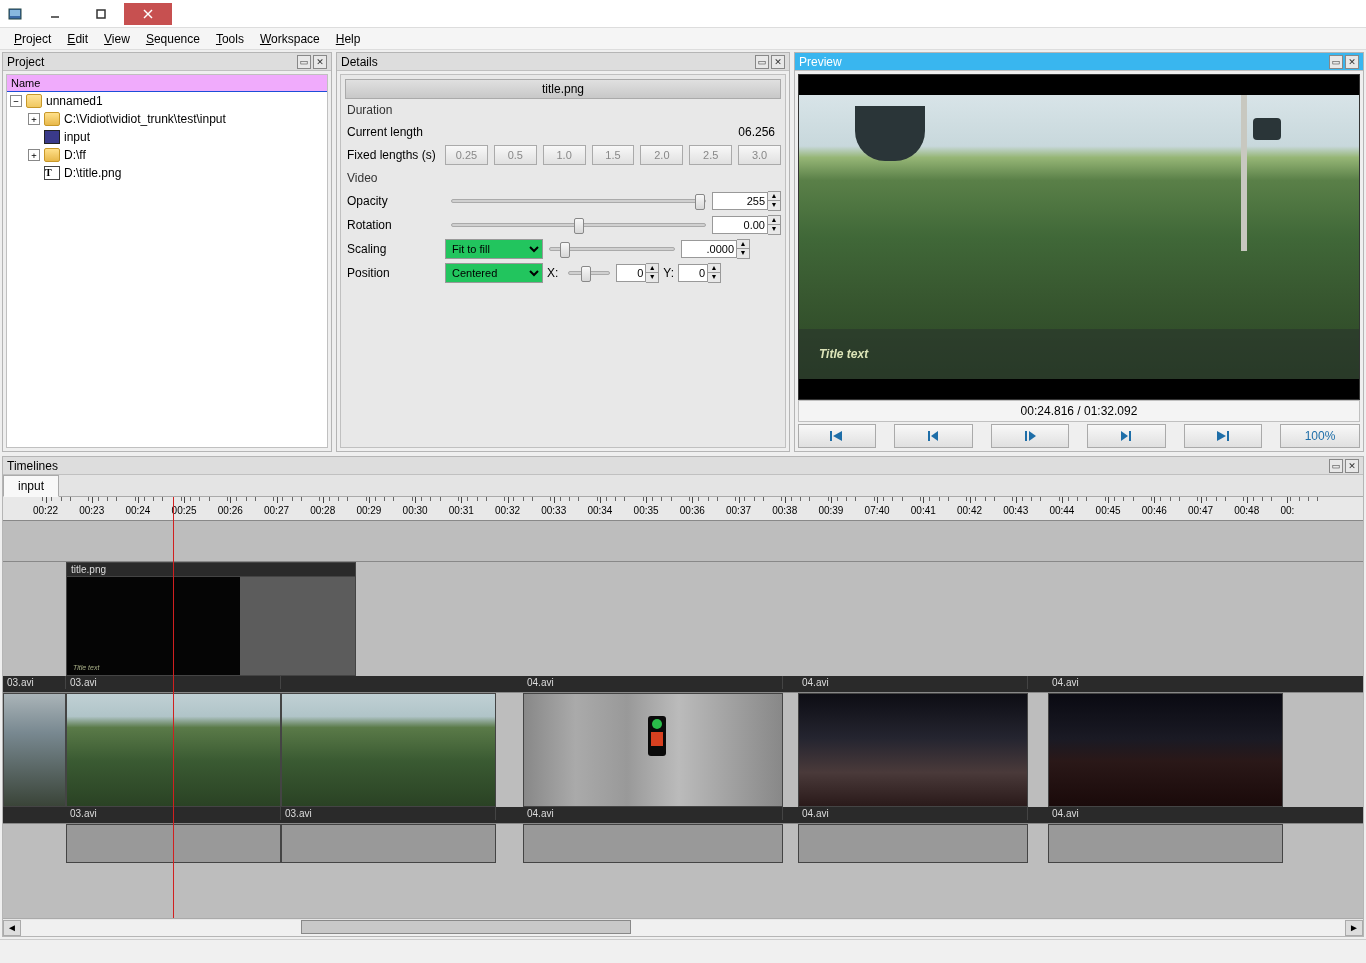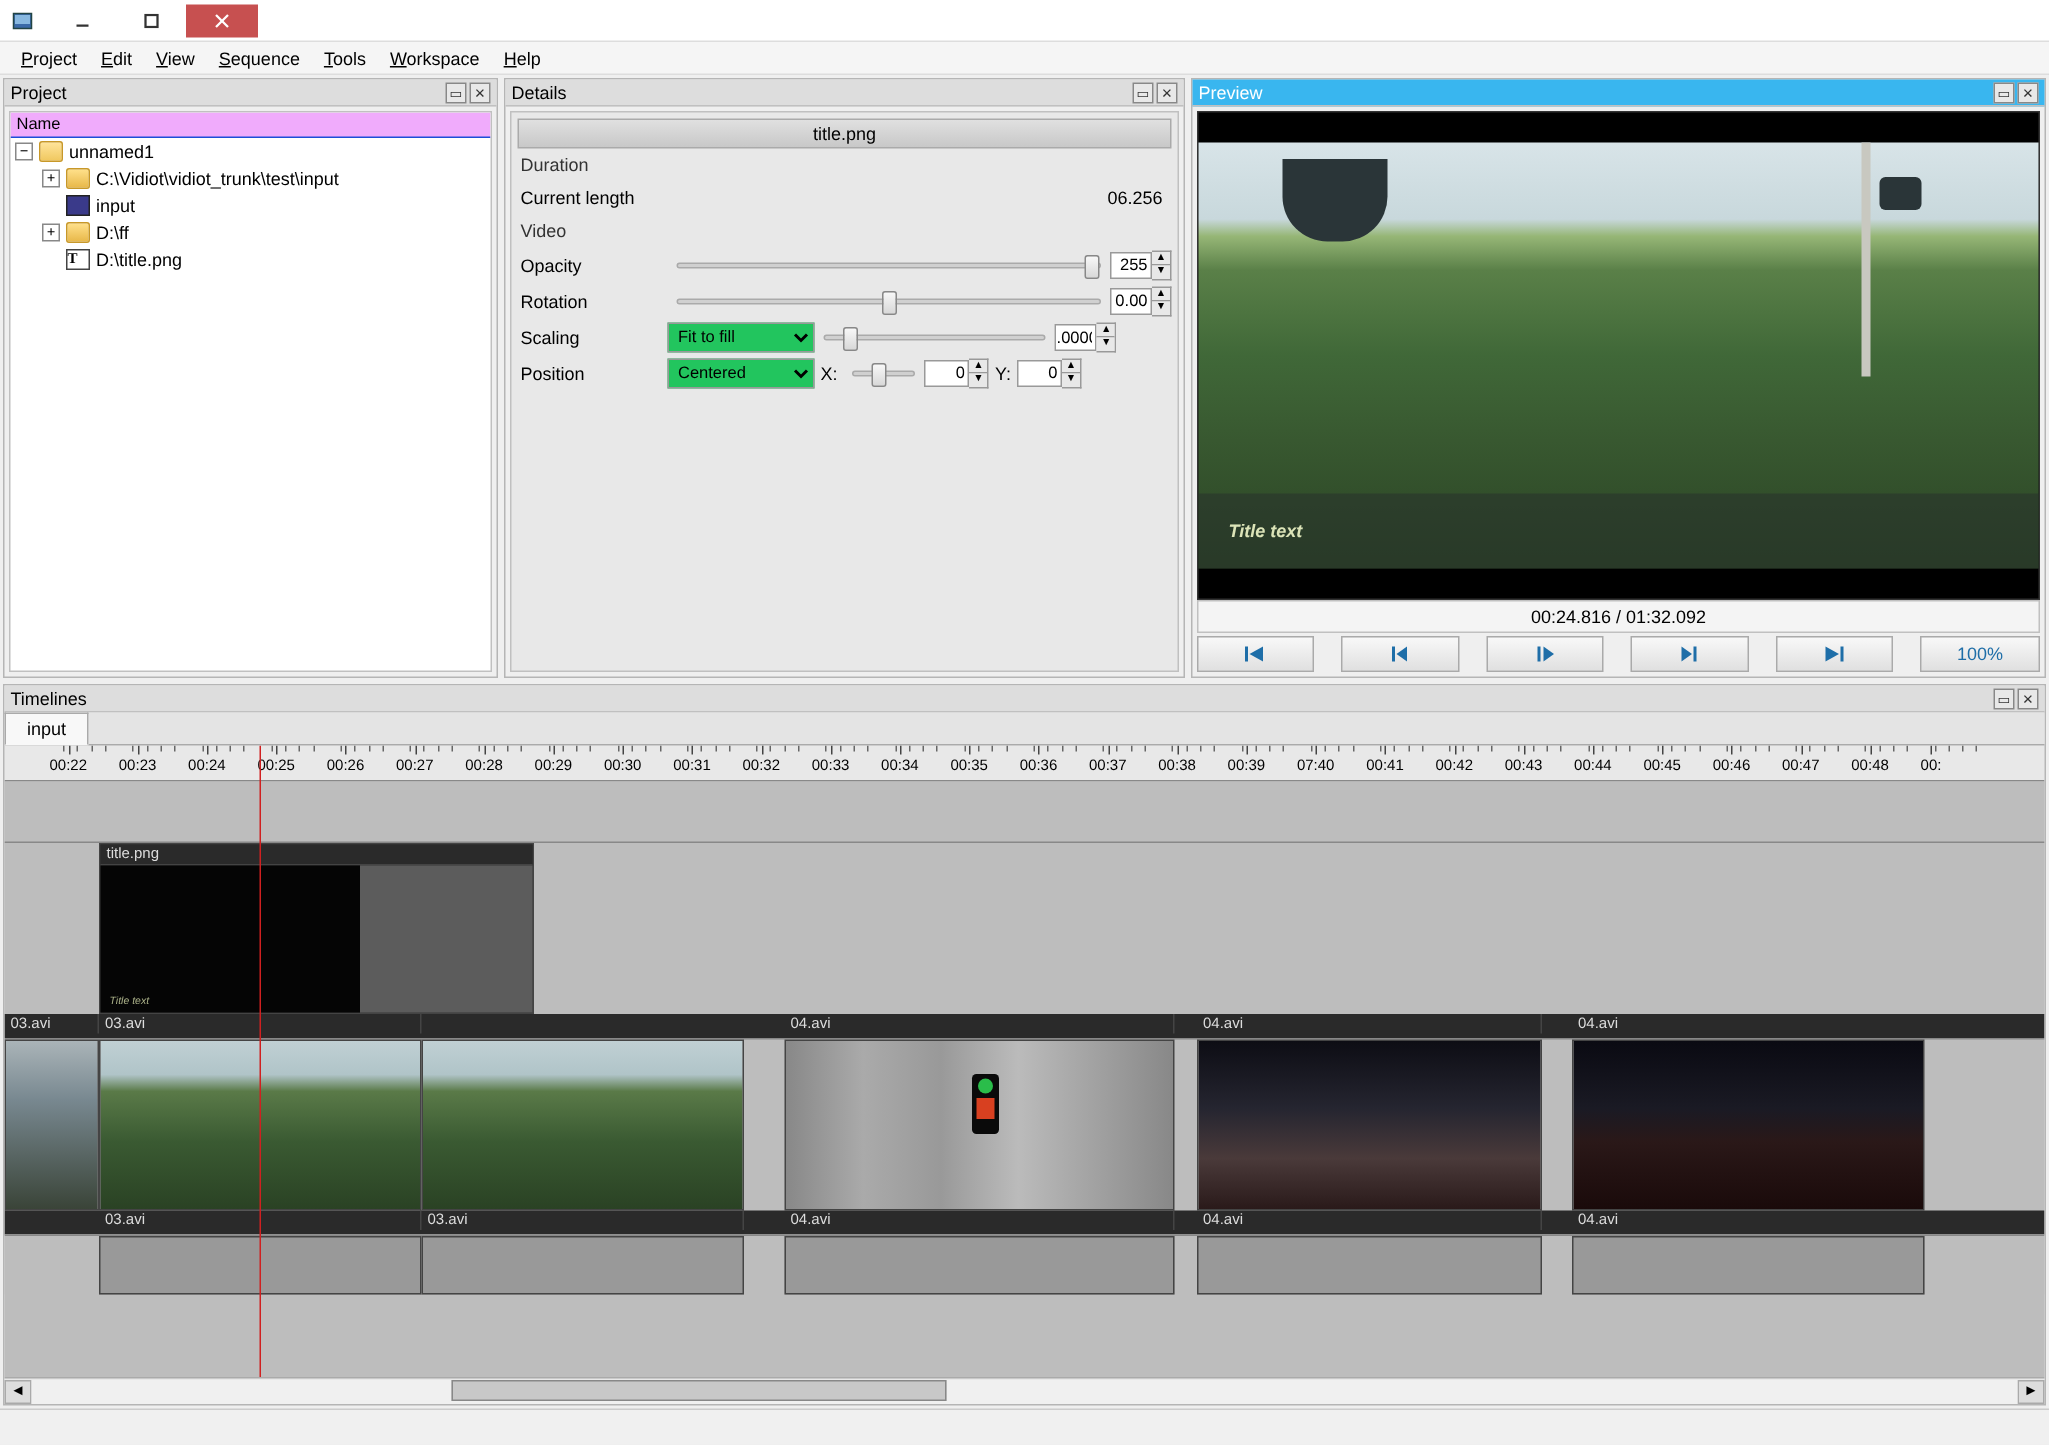--- a/index.html
+++ b/index.html
@@ -38,21 +38,21 @@
 .details-header { background: linear-gradient(#e0e0e0,#c8c8c8); border:1px solid #aaa; text-align:center; padding:2px; font-size:12px;}
 .section-header { font-size:12px; padding:4px 2px; font-weight:normal; color:#333;}
 .prop-row { display:flex; align-items:center; padding:2px 0; min-height:22px;}
 .prop-label { width:100px; font-size:12px; padding-left:2px;}
 .prop-value-right { flex:1; text-align:right; padding-right:6px;}
 .btn-group { display:flex; gap:6px; flex:1;}
 .btn-small { flex:1; background:linear-gradient(#f8f8f8,#e0e0e0); border:1px solid #aaa; padding:3px 4px; font-size:11px; text-align:center; cursor:pointer; color:#888;}
 .slider-track { flex:1; height:4px; background:#d0d0d0; border:1px solid #aaa; position:relative; margin:0 6px; border-radius:2px;}
 .slider-thumb { position:absolute; top:-6px; width:10px; height:16px; background:linear-gradient(#f8f8f8,#d8d8d8); border:1px solid #888; border-radius:2px; cursor:pointer;}
 .spinbox { display:flex; align-items:center;}
-.spinbox input { width:28px; height:18px; border:1px solid #999; text-align:right; padding-right:2px; font-size:11px;}
+.spinbox input { width:56px; height:18px; border:1px solid #999; text-align:right; padding-right:2px; font-size:11px;}
 .spin-btns { display:flex; flex-direction:column; border:1px solid #999; border-left:0;}
 .spin-btns div { width:12px; height:9px; background:#e8e8e8; font-size:7px; line-height:7px; text-align:center; cursor:pointer;}
 .spin-btns div:first-child { border-bottom:1px solid #999;}
 select.combo { height:20px; border:1px solid #999; background:#22c55e; font-size:11px; padding:0 2px; width:98px;}
 .preview-body { flex:1; display:flex; flex-direction:column; margin:3px;}
 .preview-video { flex:1; background:#000; position:relative; border:1px solid #333;}
 .video-content { position:absolute; left:0; right:0; top:20px; bottom:20px; background: linear-gradient(to bottom, #d8e4e8 0%, #c8d8dc 18%, #96b676 22%, #5a8048 30%, #406838 50%, #385830 70%, #2a4424 100%);}
 .chairlift { position:absolute; background:#2a3538; border-radius:4px;}
 .title-overlay { position:absolute; left:0; right:0; bottom:0; height:50px; background:rgba(40,50,44,0.55); display:flex; align-items:center; padding-left:20px; color:#dce4b8; font-size:22px; font-weight:bold; font-style:italic; font-family: Georgia, serif;}
 .time-display { background:#f4f4f4; border:1px solid #c0c0c0; text-align:center; padding:3px; font-size:12px;}
@@ -178,20 +178,32 @@
       <span class="spacer"></span>
       <span class="pbtn">▭</span>
       <span class="pbtn">✕</span>
     </div>
     <div class="details-body">
       <div class="details-header">title.png</div>
       <div class="section-header">Duration</div>
       <div class="prop-row">
         <div class="prop-label">Current length</div>
         <div class="prop-value-right">06.256</div>
+      </div>
+      <div class="prop-row">
+        <div class="prop-label">Fixed lengths (s)</div>
+        <div class="btn-group">
+          <div class="btn-small">0.25</div>
+          <div class="btn-small">0.5</div>
+          <div class="btn-small">1.0</div>
+          <div class="btn-small">1.5</div>
+          <div class="btn-small">2.0</div>
+          <div class="btn-small">2.5</div>
+          <div class="btn-small">3.0</div>
+        </div>
       </div>
       <div class="section-header">Video</div>
       <div class="prop-row">
         <div class="prop-label">Opacity</div>
         <div class="slider-track">
               <div class="slider-thumb" style="left:calc(100% - 10px)"></div>
             </div>
         <div class="spinbox">
               <input value="255" style="">
               <div class="spin-btns">

